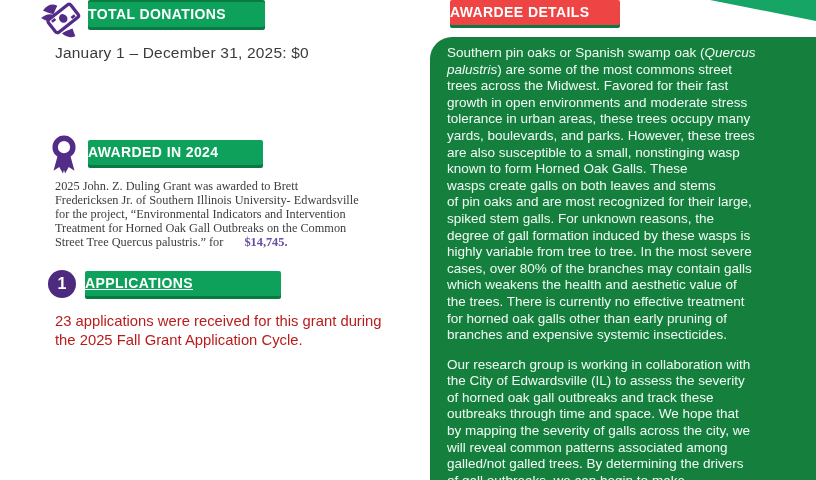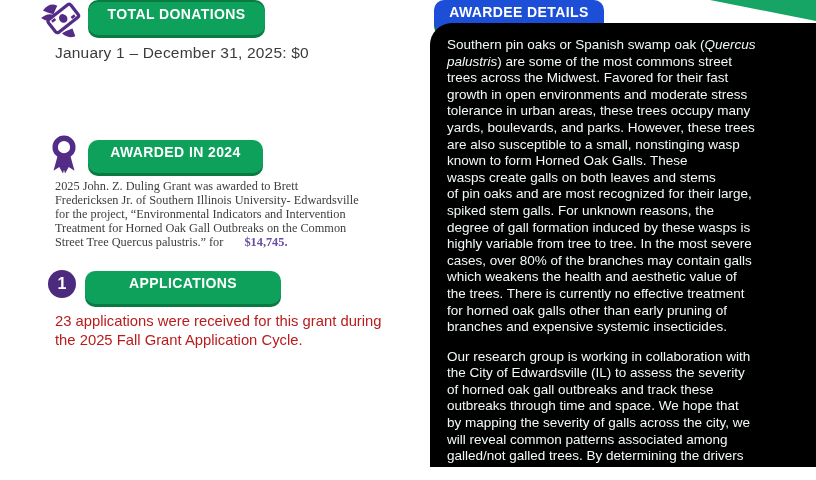--- a/index.html
+++ b/index.html
@@ -2,35 +2,34 @@
 <html><head>
 <meta charset="utf-8">
 <style>
   * { margin: 0; padding: 0; box-sizing: border-box; }
   html, body { width: 816px; height: 480px; overflow: hidden; background: #ffffff; }
   body { position: relative; font-family: "Liberation Sans", sans-serif; }
 
   
   .pill {
     position: absolute;
-    height: 33px;
+    height: 25px;
     background: #0ea15c;
-    border-radius: 10px;
+    border-radius: 2px;
     color: #ffffff;
     font-weight: bold;
     font-size: 14px;
     letter-spacing: 0.4px;
     line-height: 25px;
-    text-align: center;
     box-shadow: 0 3px 0 #0a7a43;
   }
   .pill-total    { left: 88px;  top: 2px;  width: 177px; box-shadow: 0 3px 0 #0a7a43, 0 -2px 0 #0a7a43; }
   .pill-awarded  { left: 88px;  top: 140px; width: 175px; }
-  .pill-apps     { left: 85px;  top: 271px; width: 196px; }
-  .pill-awardee  { left: 434px; top: 0px;  width: 170px; background: #1d4ed8; }
+  .pill-apps     { left: 85px;  top: 271px; width: 196px; text-decoration: underline; }
+  .pill-awardee  { left: 450px; top: 0px;  width: 170px; background: #ef4444; }
 
   
   .icon-money  { position: absolute; left: 38px; top: 0px;   width: 48px; height: 40px; }
   .icon-medal  { position: absolute; left: 46px; top: 134px; width: 36px; height: 42px; }
 
   .badge-one {
     position: absolute; left: 48px; top: 270px;
     width: 28px; height: 28px; border-radius: 50%;
     background: #4c2a7e; color: #ffffff;
     font-weight: bold; font-size: 16px; line-height: 28px; text-align: center;
@@ -56,24 +55,24 @@
   }
 
   
   .corner-wedge {
     position: absolute; left: 710px; top: 0px; width: 106px; height: 21px;
     background: #17a565;
     clip-path: polygon(0 0, 100% 0, 100% 100%);
   }
 
   .awardee-panel {
-    position: absolute; left: 430px; top: 23px; width: 386px; height: 444px;
-    background: #000000;
+    position: absolute; left: 430px; top: 37px; width: 386px; height: 444px;
+    background: #15803d;
     border-radius: 22px 0 0 0;
-    padding: 14px 20px 0 17px;
+    padding: 8px 20px 0 17px;
     color: #f2faf5;
     font-size: 13.5px; line-height: 16.6px;
     overflow: hidden;
   }
   .awardee-panel p { white-space: pre-line; }
   .awardee-panel p.first { margin-bottom: 13px; }
   .awardee-panel .sci { font-style: italic; }
 </style>
 </head>
 <body>

